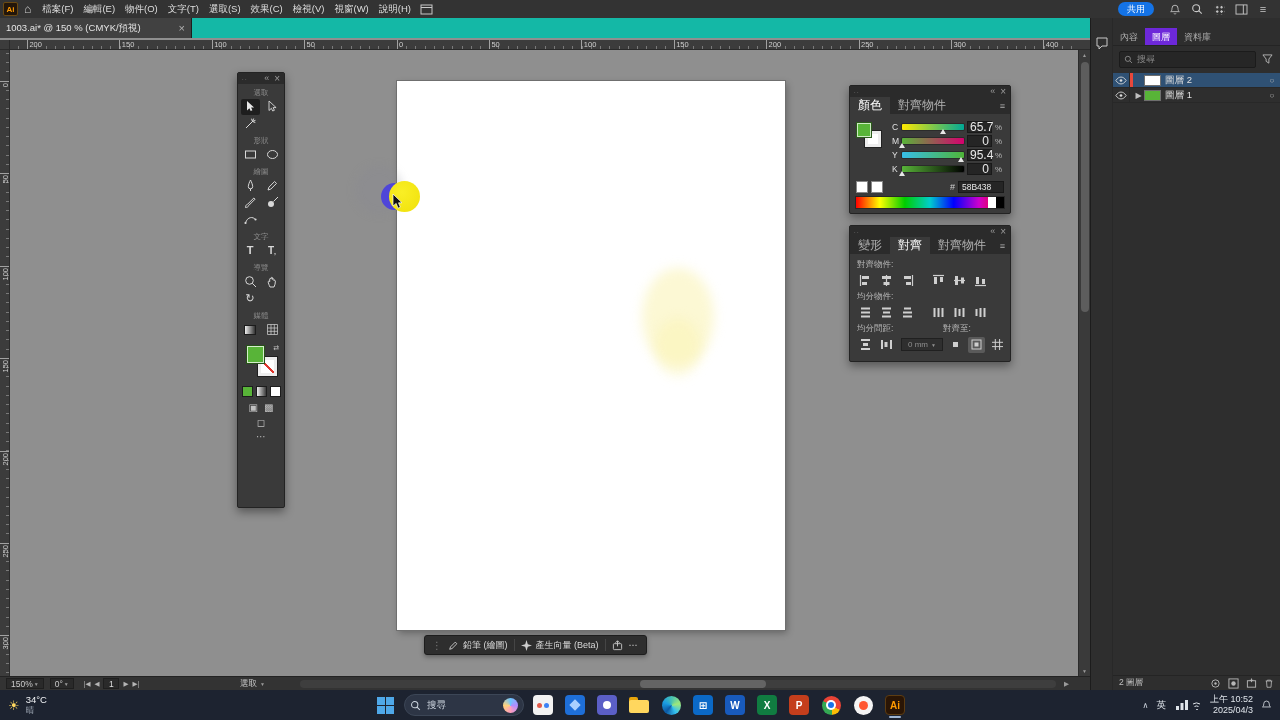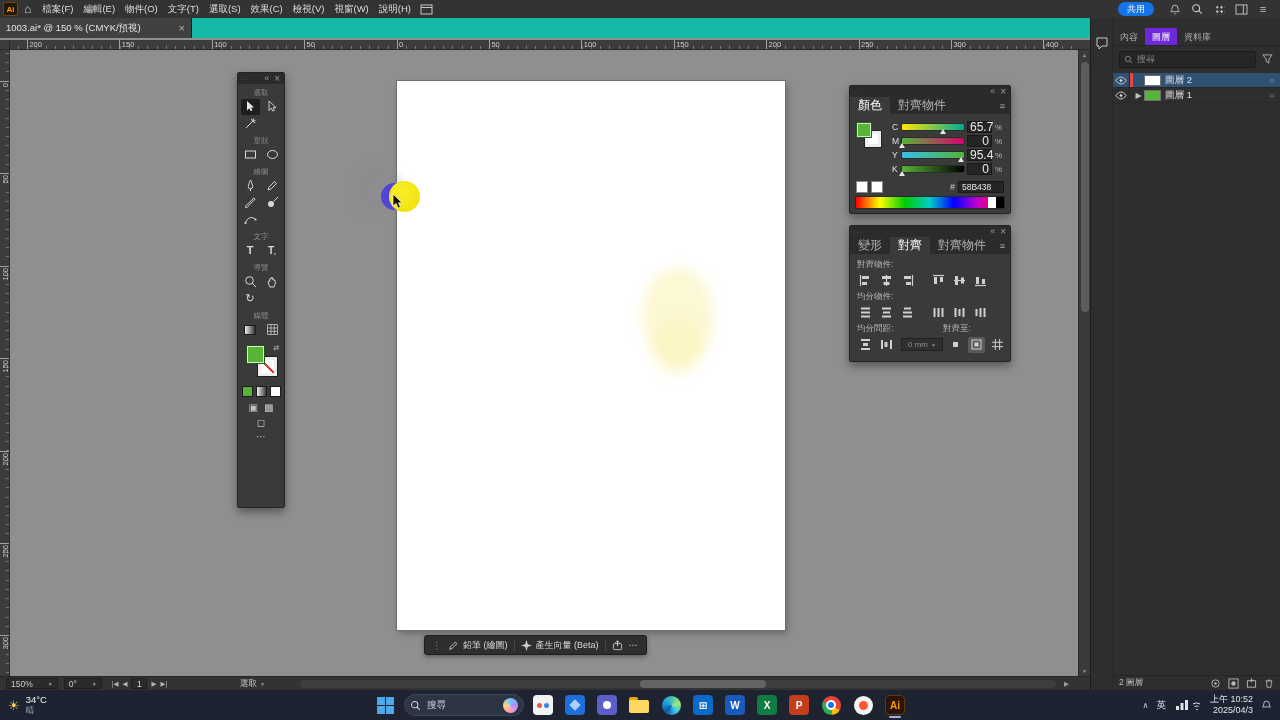--- a/index.html
+++ b/index.html
@@ -56,21 +56,21 @@
 .ctx-more{color:#ccc;letter-spacing:1px}
 
 
 .vscroll{position:absolute;left:1078px;top:50px;width:12px;height:626px;background:#3a3a3a;border-left:1px solid #2b2b2b;z-index:14}
 .vscroll .arr{height:10px;display:flex;align-items:center;justify-content:center;font-size:5px;color:#9a9a9a}
 .vscroll .arr.dn{position:absolute;bottom:0;width:100%}
 .vthumb{position:absolute;left:2px;top:12px;width:8px;height:250px;background:#5d5d5d;border-radius:4px}
 
 
 .statusbar{position:absolute;left:0;top:676px;width:1090px;height:14px;background:#333;border-top:1px solid #232323;display:flex;align-items:center;z-index:16;font-size:8.5px;color:#c9c9c9}
-.sb-box{display:flex;align-items:center;gap:15px;background:#2a2a2a;border:1px solid #1f1f1f;height:11px;padding:0 4px;margin-left:6px}
+.sb-box{display:flex;align-items:center;gap:1px;background:#2a2a2a;border:1px solid #1f1f1f;height:11px;padding:0 4px;margin-left:6px}
 .sb-caret{font-size:5px;color:#9a9a9a}
 .sb-nav{display:flex;align-items:center;gap:4px;margin-left:10px;color:#b5b5b5;font-size:6.5px}
 .sb-num{width:16px;height:11px;background:#2a2a2a;border:1px solid #1f1f1f;display:flex;align-items:center;justify-content:center;font-size:8.5px;color:#ddd}
 .sb-tool{position:absolute;left:240px;display:flex;align-items:center;gap:3px}
 .hscroll{position:absolute;left:300px;top:3px;width:756px;height:8px;background:#3e3e3e;border-radius:4px}
 .hthumb{position:absolute;left:340px;top:0;width:126px;height:8px;background:#646464;border-radius:4px}
 .sb-r{position:absolute;left:1064px;font-size:6.5px;color:#9a9a9a}
 
 
 .panel{position:absolute;background:#3a3a3a;border:1px solid #232323;border-radius:2px;box-shadow:0 4px 10px rgba(0,0,0,.4);z-index:18}

